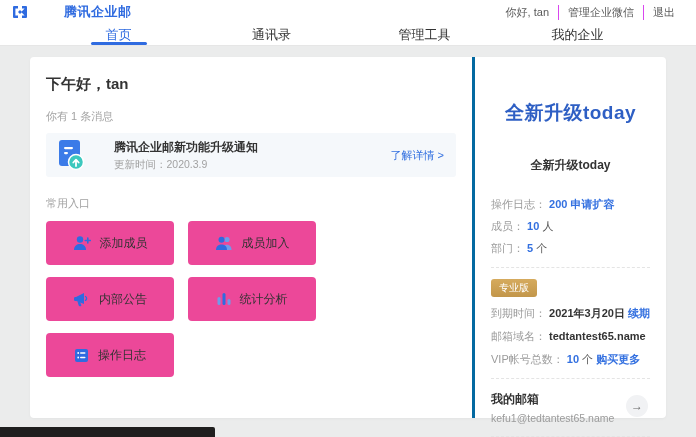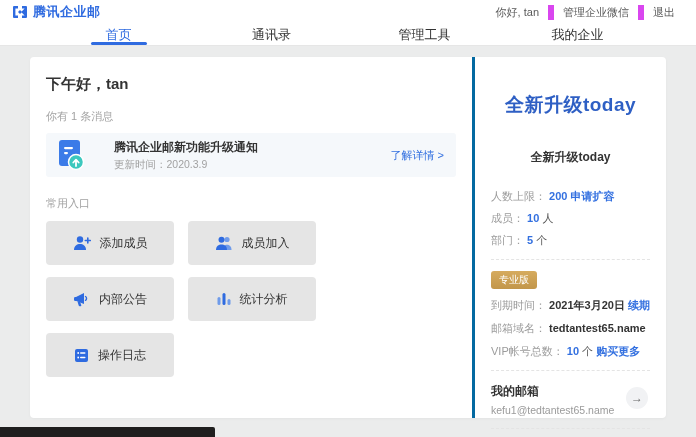--- a/index.html
+++ b/index.html
@@ -10,24 +10,24 @@
     position:relative;
     color:#333;
   }
   
   .topbar {
     position:absolute; left:0; top:0; width:696px; height:24px;
     background:#fff; display:flex; align-items:center; justify-content:space-between;
     padding:0 12px; z-index:3;
   }
   .logo { display:flex; align-items:center; gap:5px; }
-  .logo-text { color:#2f6be0; font-size:13px; font-weight:bold; letter-spacing:.5px; }
+  .logo-text { color:#2f6be0; font-size:13px; font-weight:bold; letter-spacing:.5px;margin-left:31px; }
   .top-links { display:flex; align-items:center; font-size:11px; color:#595959; }
   .top-links .tlink { padding:0 9px; cursor:pointer; }
-  .top-links .tlink + .tlink { border-left:6px solid #d946ef; }
+  .top-links .tlink + .tlink { border-left:1px solid #d946ef; }
   
   .navbar {
     position:absolute; left:0; top:24px; width:696px; height:22px;
     background:#fff; border-bottom:1px solid #e6e6e6; z-index:2;
     display:flex; align-items:stretch; padding:0 42px;
   }
   .tab {
     flex:1; display:flex; align-items:center; justify-content:center;
     font-size:13px; color:#333; position:relative; cursor:pointer;
   }
@@ -36,38 +36,38 @@
     content:""; position:absolute; left:50%; transform:translateX(-50%);
     bottom:0; width:56px; height:3px; background:#2f6be0; border-radius:2px;
   }
   
   .card {
     position:absolute; left:30px; top:57px; width:636px; height:361px;
     background:#fff; border-radius:4px; box-shadow:0 1px 3px rgba(0,0,0,.04);
     display:flex;
   }
   .left-pane { width:445px; border-right:3px solid #0369a1; padding:16px 16px 0 16px; }
-  .right-pane { flex:1; padding:19px 16px 0 16px; font-size:11px; }
+  .right-pane { flex:1; padding:27px 16px 0 16px; font-size:11px; }
   .greeting { font-size:15px; font-weight:bold; color:#333; margin-top:2px; }
   .note { font-size:11px; color:#a2a2a2; margin-top:15px; }
   
   .msg-row {
     margin-top:9px; height:44px; background:#f5f8fb; border-radius:3px;
     display:flex; align-items:center; padding:0 12px; cursor:pointer;
   }
   .msg-icon { position:relative; width:26px; height:32px; flex:none; }
   .msg-txt { margin-left:30px; flex:1; }
   .msg-title { font-size:12px; font-weight:bold; color:#333; }
   .msg-sub { font-size:10.5px; color:#a2a2a2; margin-top:2px; }
   .msg-link { font-size:11px; color:#3370e0; cursor:pointer; white-space:nowrap; }
   .section-title { font-size:11px; color:#a2a2a2; margin-top:19px; }
   
   .grid { margin-top:10px; display:flex; flex-wrap:wrap; gap:12px 14px; }
   .shortcut {
-    width:128px; height:44px; background:#e5e5e5; border-radius:4px;
+    width:128px; height:44px; background:#ec4899; border-radius:4px;
     display:flex; align-items:center; justify-content:center; gap:9px; cursor:pointer;
   }
   .shortcut .lbl { font-size:12px; color:#333; }
   .shortcut svg { flex:none; }
   
   .banner-title {
     text-align:center; color:#2e5fc4; font-size:19px; font-weight:bold;
     margin-top:16px; letter-spacing:.5px;
   }
   .banner-sub {
@@ -197,21 +197,21 @@
       </div>
     </div>
   </div>
 
   <div class="right-pane">
     <div class="banner-title">全新升级today</div>
     <div class="banner-sub">全新升级today</div>
 
     <div class="stats">
       <div class="stat-line">
-        <span class="lab">人数上限：</span>
+        <span class="lab">操作日志：</span>
         <span class="val">200</span>
         <span class="blue-link">申请扩容</span>
       </div>
       <div class="stat-line">
         <span class="lab">成员：</span>
         <span class="val">10</span>
         <span class="suf">人</span>
       </div>
       <div class="stat-line">
         <span class="lab">部门：</span>

